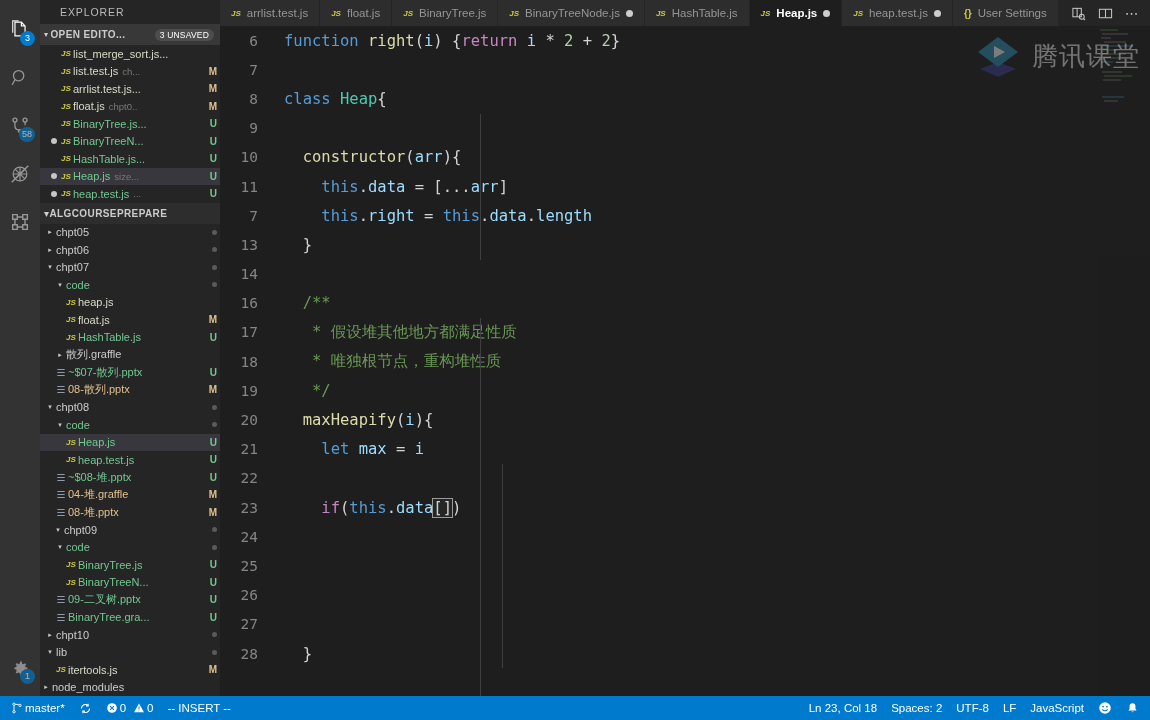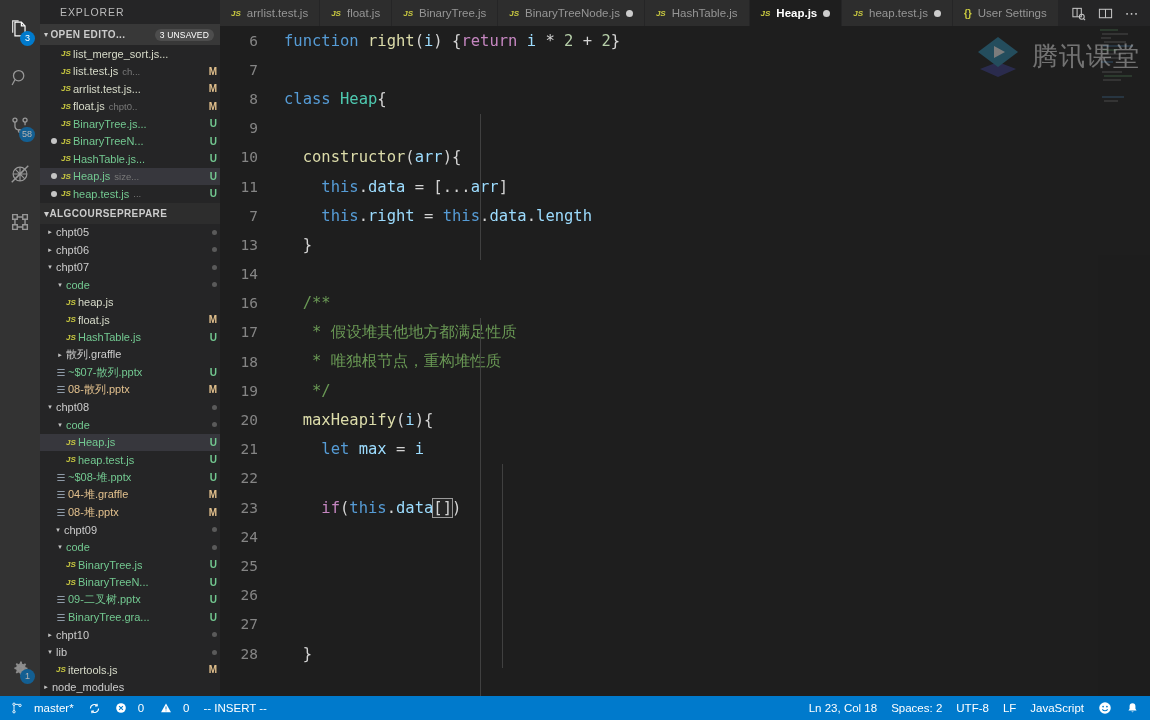--- a/index.html
+++ b/index.html
@@ -146,21 +146,21 @@
   .wm-text {
     font-size: 26px; color: #e8e8e8; letter-spacing: 1px;
     font-family: "DejaVu Sans", sans-serif; font-weight: 500;
   }
 
   
   .statusbar {
     height: 24px; flex: 0 0 24px; background: #007acc; color: #ffffff;
     display: flex; align-items: center; font-size: 11.5px; white-space: nowrap;
   }
-  .sb-item { display: flex; align-items: center; gap: 11px; padding: 0 7px; height: 100%; cursor: pointer; }
+  .sb-item { display: flex; align-items: center; gap: 2px; padding: 0 7px; height: 100%; cursor: pointer; }
   .sb-left { display: flex; align-items: center; padding-left: 4px; }
   .sb-right { margin-left: auto; display: flex; align-items: center; padding-right: 4px; }
   .sb-plain { padding: 0 7px; }
 </style>
 </head>
 <body>
 
 <div id="app">
   <div class="body-row">
 

